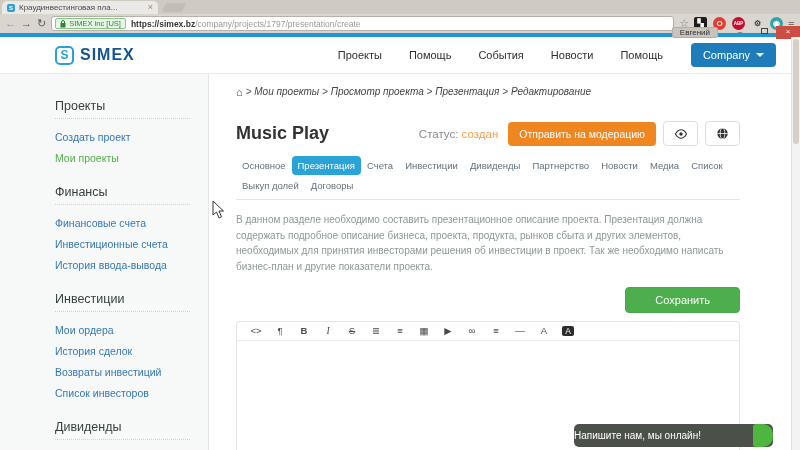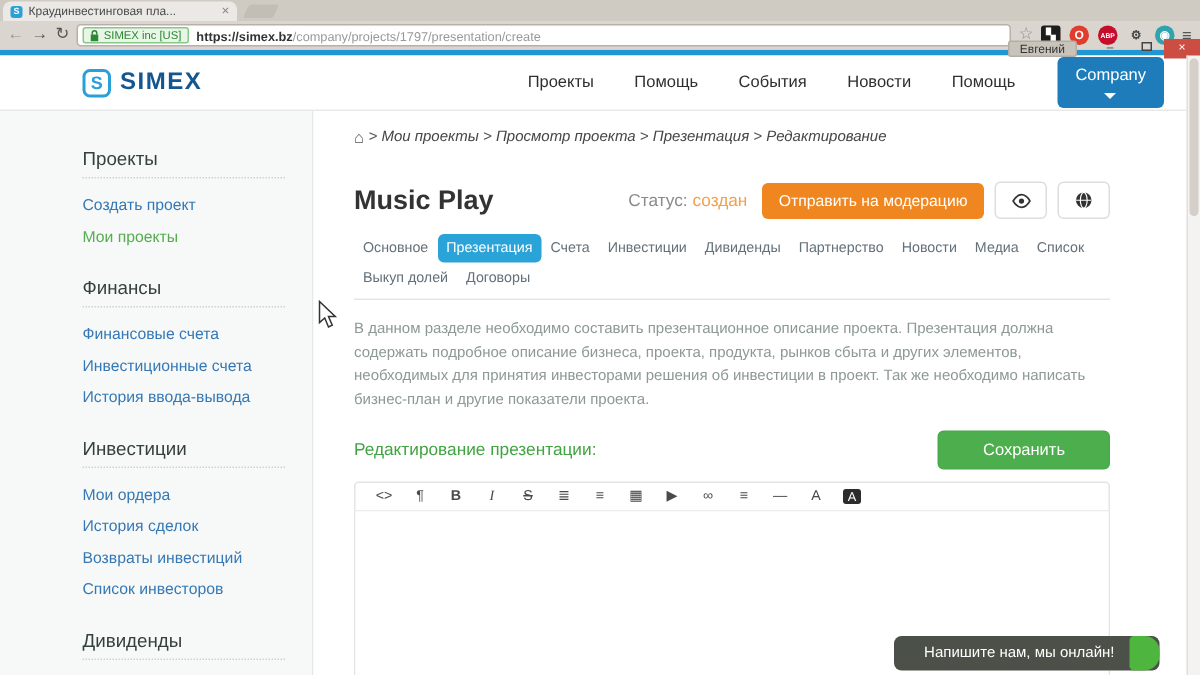--- a/index.html
+++ b/index.html
@@ -45,21 +45,21 @@
   .site-header { height:37px; background:#fff; border-bottom:1px solid #e7eae8;
                  display:flex; align-items:center; padding:0 24px 0 55px; }
   .logo { display:flex; align-items:center; gap:6px; }
   .logo-glyph { width:19px; height:19px; border:2px solid #2b9fd8; border-radius:5px; color:#2b9fd8;
                 font-weight:bold; font-size:12px; display:flex; align-items:center; justify-content:center; }
   .logo-text { font-size:16px; font-weight:bold; color:#14568f; letter-spacing:1px; }
   .main-nav { margin-left:auto; display:flex; gap:27px; margin-right:28px; }
   .nav-link { font-size:11px; color:#2f2f2f; }
   .company-btn { background:#1d7cb9; color:#fff; border:none; border-radius:4px; font-size:11px;
                  padding:6px 12px; display:flex; align-items:center; gap:6px; cursor:pointer;
-                 font-family:"Liberation Sans",sans-serif;flex-direction:column; }
+                 font-family:"Liberation Sans",sans-serif; }
   .caret { width:0; height:0; border-left:4px solid transparent; border-right:4px solid transparent;
            border-top:4px solid #fff; display:inline-block; }
 
   .page { position:absolute; top:74px; left:0; right:0; bottom:0; display:flex; overflow:hidden; }
 
   
   .sidebar { width:209px; min-width:209px; background:#f7f9f8; border-right:1px solid #e4e8e6;
              padding:25px 18px 0 55px; overflow:hidden; }
   .sb-section { margin-bottom:21px; }
   .sb-title { font-size:12.5px; color:#35413c; margin-bottom:5px; }
@@ -107,21 +107,21 @@
   .ed-body { height:170px; background:#fff; }
 
   
   .scrollbar { position:absolute; top:37px; right:0; bottom:0; width:9px; background:#f5f3f1;
                border-left:1px solid #e3dfda; }
   .scrollbar .thumb { position:absolute; top:2px; left:1px; right:1px; height:105px; background:#d4cfc9;
                border-radius:4px; }
 
   
   .chat { position:absolute; right:27px; bottom:3px; height:23px; background:#4b5148; border-radius:5px;
-          display:flex; align-items:center; color:#fff; font-size:10px; padding-left:20px; cursor:pointer; }
+          display:flex; align-items:center; color:#fff; font-size:10px; padding-left:0; cursor:pointer;gap:42px; }
   .chat-text { white-space:nowrap; padding-right:10px; }
   .chat-leaf { width:20px; height:23px; background:#4eb53e; border-radius:3px 10px 10px 3px; }
 
   
   .cursor { position:absolute; left:212px; top:200px; z-index:99; pointer-events:none; }
 </style>
 </head>
 <body>
 
 <div class="chrome" data-name="browser-chrome">
@@ -252,21 +252,20 @@
         <a class="tab-item" data-name="project-tab">Медиа</a>
         <a class="tab-item" data-name="project-tab">Список</a>
         <a class="tab-item" data-name="project-tab">Выкуп долей</a>
         <a class="tab-item" data-name="project-tab">Договоры</a>
       </div>
     <div class="tabs-divider" data-name="tabs-divider"></div>
 
     <p class="desc" data-name="section-description">В данном разделе необходимо составить презентационное описание проекта. Презентация должна содержать подробное описание бизнеса, проекта, продукта, рынков сбыта и других элементов, необходимых для принятия инвесторами решения об инвестиции в проект. Так же необходимо написать бизнес-план и другие показатели проекта.</p>
 
     <div class="edit-row" data-name="edit-row">
-      <span class="edit-label" data-name="edit-presentation-label">Редактирование презентации:</span>
       <button class="btn-green" data-name="save-button">Сохранить</button>
     </div>
 
     <div class="editor" data-name="presentation-editor">
       <div class="ed-toolbar" data-name="editor-toolbar">
           <span class="ed-icon" data-name="code-icon"><span data-name="code-icon-glyph">&lt;&gt;</span></span>
           <span class="ed-icon" data-name="paragraph-icon"><span data-name="paragraph-icon-glyph">¶</span></span>
           <span class="ed-icon" data-name="bold-icon"><span data-name="bold-icon-glyph">B</span></span>
           <span class="ed-icon" data-name="italic-icon"><span data-name="italic-icon-glyph">I</span></span>
           <span class="ed-icon" data-name="strikethrough-icon"><span data-name="strikethrough-icon-glyph">S</span></span>

